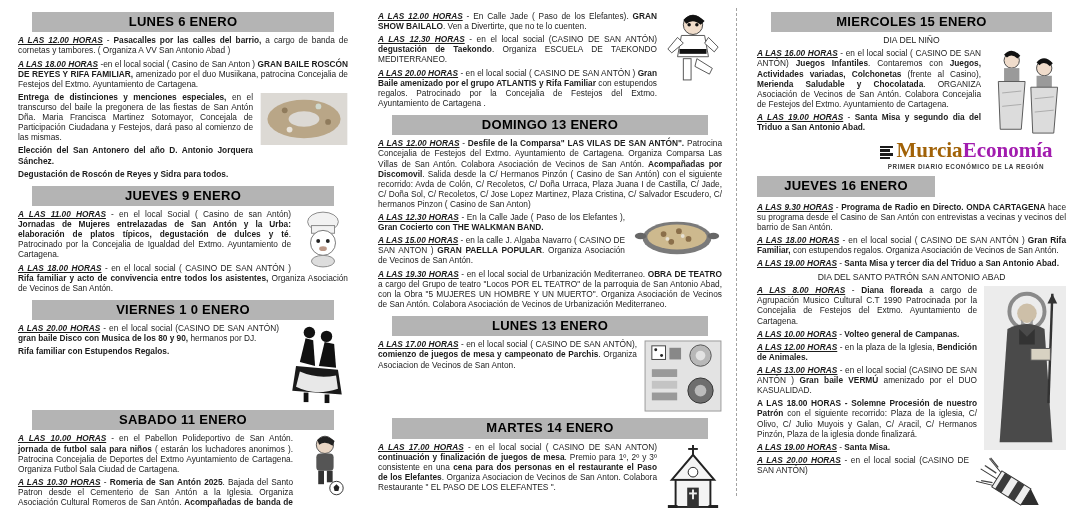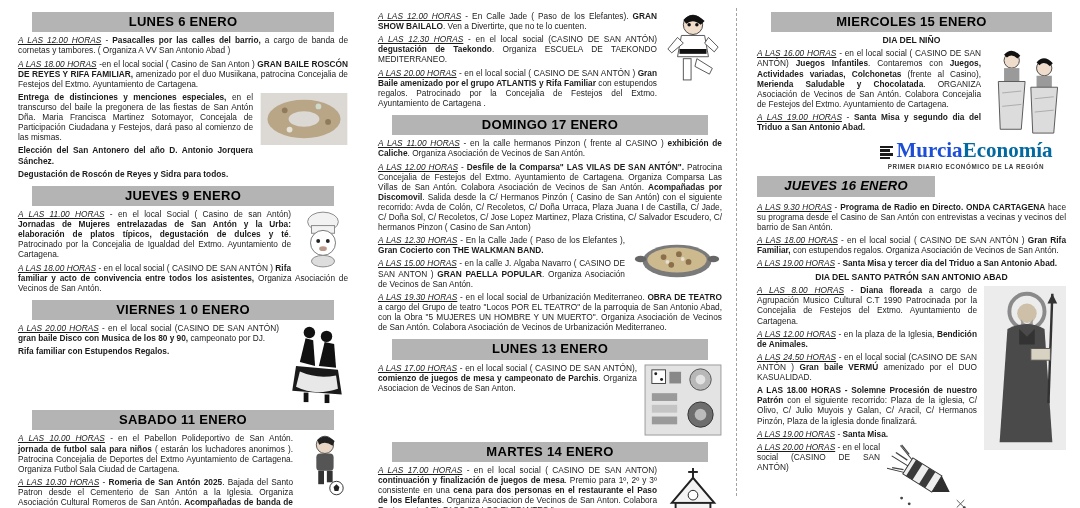--- a/index.html
+++ b/index.html
@@ -11,32 +11,32 @@
   .page{display:flex;box-sizing:border-box;width:1080px;height:508px;
     padding:8px 14px 12px 18px;background:#fff;}
   .col{box-sizing:border-box;}
   .col-0{width:330px;margin-right:30px;}
   .col-1{width:344px;margin-right:14px;}
   .col-2{flex:1;border-left:1px dashed #a3a3a3;padding-left:20px;}
   .sec{display:flow-root;}
   .hbar{background:#b4b4b4;color:#000;font-weight:bold;text-align:center;
     font-size:13px;line-height:1.1;padding:3px 0;margin:4px 14px 3px 14px;
     letter-spacing:.3px;}
-  .hbar-narrow{display:inline-block;width:170px;margin:4px 0 2px 0;padding:3px 4px;font-style:italic;}
-  .subt{text-align:center;font-weight:bold;font-size:8.6px;margin:1px 0 2px 0;}
+  .hbar-narrow{display:inline-block;width:170px;margin:4px 0 2px 0;padding:3px 4px;}
+  .subt{text-align:center;font-weight:normal;font-size:8.6px;margin:1px 0 2px 0;}
   .entry{margin:3px 0;text-align:justify;font-size:8.3px;line-height:1.22;}
-  .r-t{font-weight:normal;font-style:italic;text-decoration:underline;}
+  .r-t{font-weight:bold;font-style:italic;text-decoration:underline;}
   .r-b{font-weight:bold;}
   .fimg{float:right;margin:1px 0 2px 7px;}
   .fimg svg{display:block;}
   .logo-box{float:right;width:200px;text-align:center;margin:3px 0 2px 8px;}
   .logo-line{font-family:"Liberation Serif",serif;font-size:21px;font-weight:bold;
     line-height:1;white-space:nowrap;}
-  .logo-murcia{color:#1d4ed8;}
-  .logo-econ{color:#0369a1;}
+  .logo-murcia{color:#a16207;}
+  .logo-econ{color:#a21caf;}
   .logo-bars{display:inline-block;vertical-align:middle;margin-right:4px;}
   .logo-bars i{display:block;height:2.2px;background:#1b1b1b;margin:1.7px 0;width:13px;}
   .logo-bars i:nth-child(2n){width:10px;}
   .logo-tag{font-size:6.3px;font-weight:bold;letter-spacing:.55px;color:#3c3c3c;margin-top:2px;}
 </style>
 </head>
 <body>
 
 <div class="page">
   <div class="col col-0">
@@ -79,21 +79,21 @@
             <svg viewBox="0 0 64 84" width="62" height="80">
               <circle cx="24" cy="9" r="6" fill="#111"></circle>
               <circle cx="42" cy="13" r="6" fill="#111"></circle>
               <path d="M20 15 L14 40 L30 44 L28 17 Z" fill="#111"></path>
               <path d="M40 19 L34 44 L52 46 L50 21 Z" fill="#111"></path>
               <path d="M10 44 L54 48 L58 74 L6 70 Z" fill="#1a1a1a"></path>
               <path d="M14 50 Q32 58 52 54 L54 68 Q30 76 10 66 Z" fill="#e8e8e8"></path>
               <rect x="18" y="72" width="5" height="10" fill="#111"></rect>
               <rect x="40" y="74" width="5" height="9" fill="#111"></rect>
             </svg>
-          </span><span class="r-t">A LAS 20.00 HORAS</span><span class="r-n"> - en el local social (CASINO DE SAN ANTÓN) </span><span class="r-b">gran baile Disco con Musica de los 80 y 90,</span><span class="r-n"> campeonato por DJ.</span></p>
+          </span><span class="r-t">A LAS 20.00 HORAS</span><span class="r-n"> - en el local social (CASINO DE SAN ANTÓN) </span><span class="r-b">gran baile Disco con Musica de los 80 y 90,</span><span class="r-n"> hermanos por DJ.</span></p>
         <p class="entry"><span class="r-b">Rifa familiar con Estupendos Regalos.</span></p>
       </section>
       <section class="sec">
         <div class="hbar">SABADO 11 ENERO</div>
         <p class="entry"><span class="fimg">
             <svg viewBox="0 0 50 64" width="48" height="62">
               <circle cx="26" cy="11" r="9" fill="#e9d6c4" stroke="#555"></circle>
               <path d="M18 6 Q26 -2 36 7 L34 12 Q26 6 20 11 Z" fill="#222"></path>
               <rect x="17" y="20" width="18" height="18" rx="4" fill="#555"></rect>
               <rect x="19" y="38" width="6" height="14" fill="#333"></rect>
@@ -118,22 +118,21 @@
               <path d="M14 26 L4 38 l4 4 L20 32 Z" fill="#fff" stroke="#555"></path>
               <path d="M46 26 l10 10 -4 5 -10 -9 Z" fill="#fff" stroke="#555"></path>
               <rect x="20" y="48" width="8" height="22" fill="#fff" stroke="#555"></rect>
               <path d="M34 48 l16 10 -3 6 -15 -8 Z" fill="#fff" stroke="#555"></path>
             </svg>
           </span><span class="r-t">A LAS 12.00 HORAS</span><span class="r-n"> - En Calle Jade ( Paso de los Elefantes). </span><span class="r-b">GRAN SHOW BAILALO</span><span class="r-n">. Ven a Divertirte, que no te lo cuenten.</span></p>
         <p class="entry"><span class="r-t">A LAS 12.30 HORAS</span><span class="r-n"> - en el local social (CASINO DE SAN ANTÓN) </span><span class="r-b">degustación de Taekondo</span><span class="r-n">. Organiza ESCUELA DE TAEKONDO MEDITERRANEO.</span></p>
         <p class="entry"><span class="r-t">A LAS 20.00 HORAS</span><span class="r-n"> - en el local social ( CASINO DE SAN ANTÓN ) </span><span class="r-b">Gran Baile amenizado por el grupo ATLANTIS y Rifa Familiar</span><span class="r-n"> con estupendos regalos. Patrocinado por la Concejalia de Festejos del Extmo. Ayuntamiento de Cartagena .</span></p>
       </section>
       <section class="sec">
-        <div class="hbar">DOMINGO 17 ENERO</div>
-        <p class="entry"><span class="r-t">A LAS 11.00 HORAS</span><span class="r-n"> - en la calle hermanos Pinzon ( frente al CASINO ) </span><span class="r-b">exhibición de Caliche</span><span class="r-n">. Organiza Asociación de Vecinos de San Antón.</span></p>
+        <div class="hbar">DOMINGO 13 ENERO</div>
         <p class="entry"><span class="r-t">A LAS 12.00 HORAS</span><span class="r-n"> - </span><span class="r-b">Desfile de la Comparsa" LAS VILAS DE SAN ANTÓN".</span><span class="r-n"> Patrocina Concejalia de Festejos del Extmo. Ayuntamiento de Cartagena. Organiza Comparsa Las Villas de San Antón. Colabora Asociación de Vecinos de San Antón. </span><span class="r-b">Acompañadas por Discomovil</span><span class="r-n">. Salida desde la C/ Hermanos Pinzón ( Casino de San Antón) con el siguiente recorrido: Avda de Colón, C/ Recoletos, C/ Doña Urraca, Plaza Juana I de Castilla, C/ Jade, C/ Doña Sol, C/ Recoletos, C/ Jose Lopez Martinez, Plaza Cristina, C/ Salvador Escudero, C/ hermanos Pinzon ( Casino de San Anton)</span></p>
         <p class="entry"><span class="fimg">
             <svg viewBox="0 0 92 48" width="90" height="46">
               <ellipse cx="46" cy="26" rx="36" ry="17" fill="#7a7a7a"></ellipse>
               <ellipse cx="46" cy="25" rx="31" ry="13" fill="#cdb98e"></ellipse>
               <g fill="#8a6f4a">
                 <circle cx="32" cy="22" r="3"></circle>
                 <circle cx="48" cy="19" r="3"></circle>
                 <circle cx="58" cy="27" r="3"></circle>
                 <circle cx="40" cy="30" r="3"></circle>
@@ -220,22 +219,23 @@
               <circle cx="44" cy="26" r="18" fill="none" stroke="#8a8a8a" stroke-width="4"></circle>
               <circle cx="44" cy="28" r="10" fill="#cdbfa8"></circle>
               <path d="M38 34 Q44 44 50 34 L50 40 H38 Z" fill="#9a9a9a"></path>
               <path d="M24 44 Q44 34 62 44 L70 160 H16 Z" fill="#4a4a4a"></path>
               <path d="M36 44 L44 52 L52 44 L52 60 H36 Z" fill="#333"></path>
               <line x1="70" y1="8" x2="66" y2="120" stroke="#333" stroke-width="2.5"></line>
               <path d="M70 8 l5 10 h-10 Z" fill="#333"></path>
               <rect x="48" y="64" width="20" height="12" fill="#d8d2c2" stroke="#555"></rect>
             </svg>
           </span><span class="r-t">A LAS 8.00 HORAS</span><span class="r-n"> - </span><span class="r-b">Diana floreada</span><span class="r-n"> a cargo de Agrupación Musico Cultural C.T 1990 Patrocinada por la Concejalia de Festejos del Extmo. Ayuntamiento de Cartagena.</span></p>
+        <p class="entry"><span class="r-t">A LAS 10.00 HORAS</span><span class="r-n"> - </span><span class="r-b">Volteo general de Campanas.</span></p>
         <p class="entry"><span class="r-t">A LAS 12.00 HORAS</span><span class="r-n"> - en la plaza de la Iglesia, </span><span class="r-b">Bendición de Animales.</span></p>
-        <p class="entry"><span class="r-t">A LAS 24.50 HORAS</span><span class="r-n"> - en el local social (CASINO DE SAN ANTÓN ) </span><span class="r-b">Gran baile VERMÚ</span><span class="r-n"> amenizado por el DUO KASUALIDAD.</span></p>
+        <p class="entry"><span class="r-t">A LAS 13.00 HORAS</span><span class="r-n"> - en el local social (CASINO DE SAN ANTÓN ) </span><span class="r-b">Gran baile VERMÚ</span><span class="r-n"> amenizado por el DUO KASUALIDAD.</span></p>
         <p class="entry"><span class="r-b">A LAS 18.00 HORAS - Solemne Procesión de nuestro Patrón</span><span class="r-n"> con el siguiente recorrido: Plaza de la iglesia, C/ Olivo, C/ Julio Muyois y Galan, C/ Aracil, C/ Hermanos Pinzón, Plaza de la iglesia donde finalizará.</span></p>
         <p class="entry"><span class="r-t">A LAS 19.00 HORAS</span><span class="r-n"> - </span><span class="r-b">Santa Misa.</span></p>
         <p class="entry"><span class="fimg">
             <svg viewBox="0 0 92 80" width="90" height="76">
               <g stroke="#444" stroke-width="1.4">
                 <line x1="8" y1="10" x2="20" y2="18"></line>
                 <line x1="4" y1="26" x2="16" y2="28"></line>
                 <line x1="14" y1="2" x2="22" y2="12"></line>
               </g>
               <g transform="rotate(32 46 40)">

